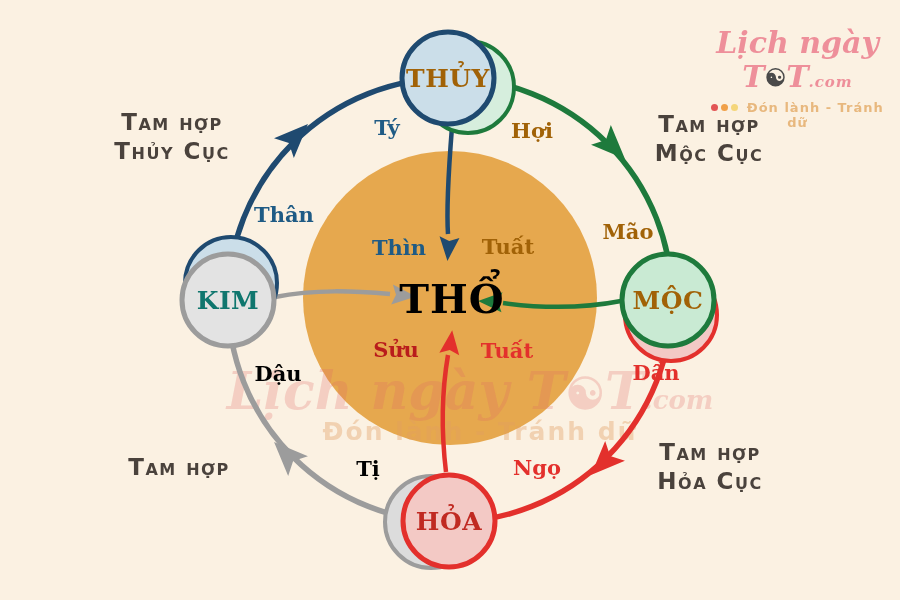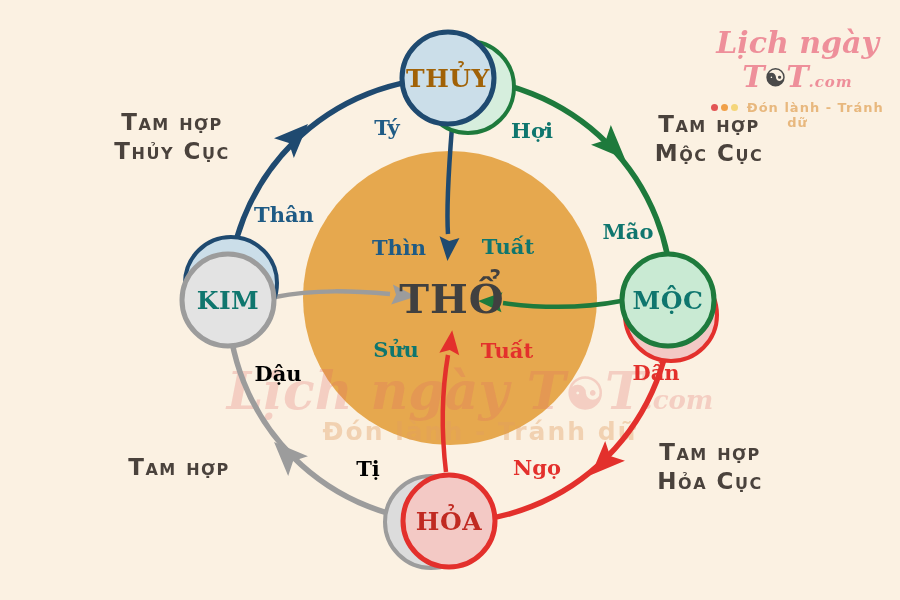--- a/index.html
+++ b/index.html
@@ -11,29 +11,29 @@
   .stage svg{position:absolute;left:0;top:0;}
   .lbl{
     position:absolute;transform:translate(-50%,-50%);
     white-space:nowrap;text-align:center;
     font-family:"DejaVu Serif",serif;font-weight:bold;
   }
   
   .b{font-size:21px;}
   .blue{color:#1F5B85;}
   .navy{color:#a16207;}
-  .green{color:#0f766e;}
+  .green{color:#a16207;}
   .red{color:#E3302C;}
   .darkred{color:#C02A22;}
   .gray{color:#000000;}
-  .darkgray{color:#0f766e;}
+  .darkgray{color:#b91c1c;}
   .metal{color:#0f766e;}
   
   .el{font-size:25px;letter-spacing:.5px;}
-  .tho{font-size:40px;letter-spacing:1px;color:#404040;}
+  .tho{font-size:40px;letter-spacing:1px;color:#000000;}
   
   .corner{
     font-family:"DejaVu Sans",sans-serif;font-weight:600;
     font-variant:small-caps;font-size:23px;line-height:29px;
     letter-spacing:1.5px;color:#4A423C;
   }
   
   .logo{position:absolute;left:700px;top:18px;width:195px;text-align:center;}
   .logo .brand{
     font-family:"DejaVu Serif",serif;font-style:italic;font-weight:bold;

